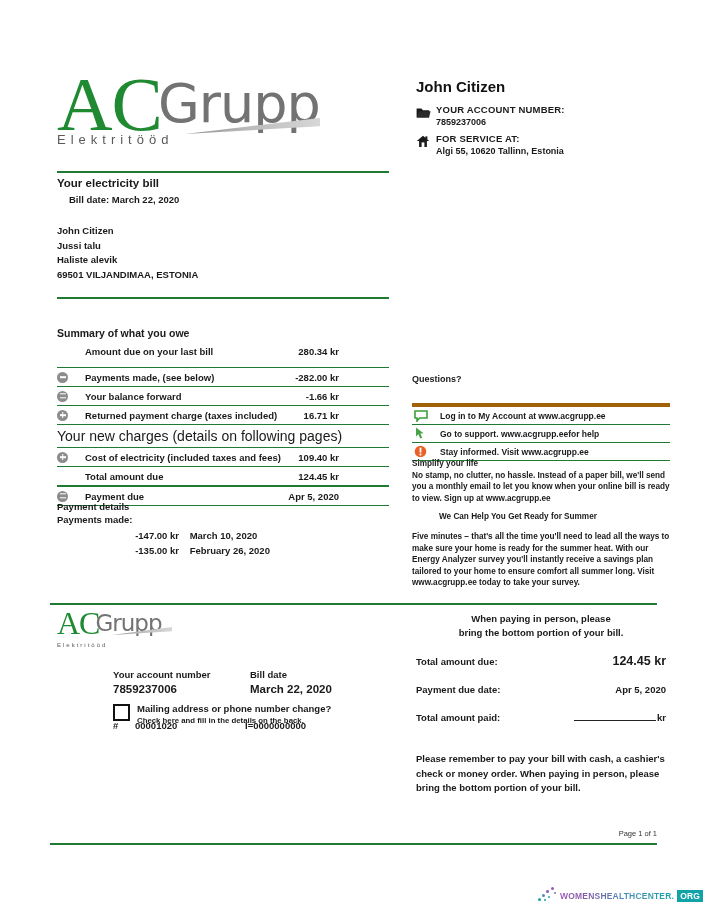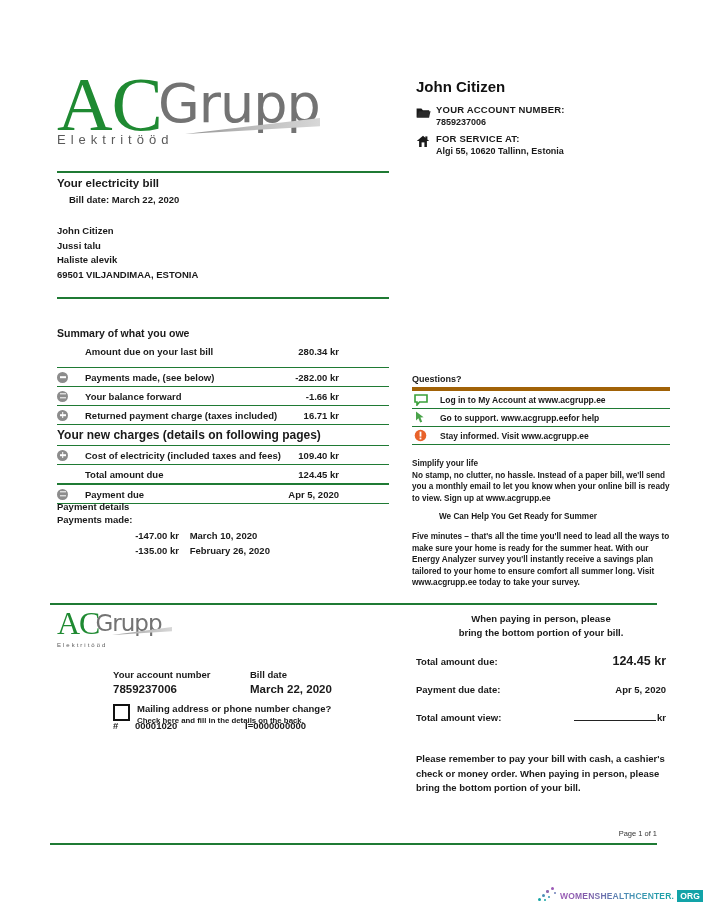--- a/index.html
+++ b/index.html
@@ -199,22 +199,22 @@
     font-weight: bold;
     height: 18px;
   }
   .sum-table .sum-row .lbl { flex: 1; }
   .sum-table .sum-row .amt {
     text-align: right;
     white-space: nowrap;
     padding-right: 50px;
   }
   .sum-note {
-    font-size: 12px;
-    font-weight: bold;
+    font-size: 14px;
+    font-weight: normal;
     padding: 3px 0 3px 0;
     border-bottom: 1px solid #1f7a34;
   }
   .sum-row-plain {
     display: flex;
     align-items: center;
     font-size: 9.5px;
     font-weight: bold;
     height: 18px;
     border-bottom: 2px solid #1f7a34;
@@ -273,21 +273,21 @@
   
   .questions {
     position: absolute;
     left: 412px;
     top: 374px;
     width: 258px;
   }
   .q-title {
     font-size: 9px;
     font-weight: bold;
-    margin-bottom: 3px;
+    margin-bottom: 19px;
   }
   .q-list { border-top: 4px solid #a16207; }
   .q-row {
     display: flex;
     align-items: center;
     border-bottom: 1px solid #1f7a34;
     height: 17px;
     font-size: 8.5px;
     font-weight: bold;
   }
@@ -739,21 +739,21 @@
     </div>
     <div class="stub-r-row">
       <div class="lbl">Total amount due:</div>
       <div class="val big">124.45 kr</div>
     </div>
     <div class="stub-r-row">
       <div class="lbl">Payment due date:</div>
       <div class="val">Apr 5, 2020</div>
     </div>
     <div class="stub-r-row">
-      <div class="lbl">Total amount view:</div>
+      <div class="lbl">Total amount paid:</div>
       <div class="val"><span class="blank-line"></span><span>kr</span></div>
     </div>
   </div>
 
   <div class="stub-note">Please remember to pay your bill with cash, a cashier's check or money order. When paying in person, please bring the bottom portion of your bill.</div>
 
   <div class="page-num">Page 1 of 1</div>
   <div class="footer-rule green-rule"></div>
 
   <div class="watermark">

